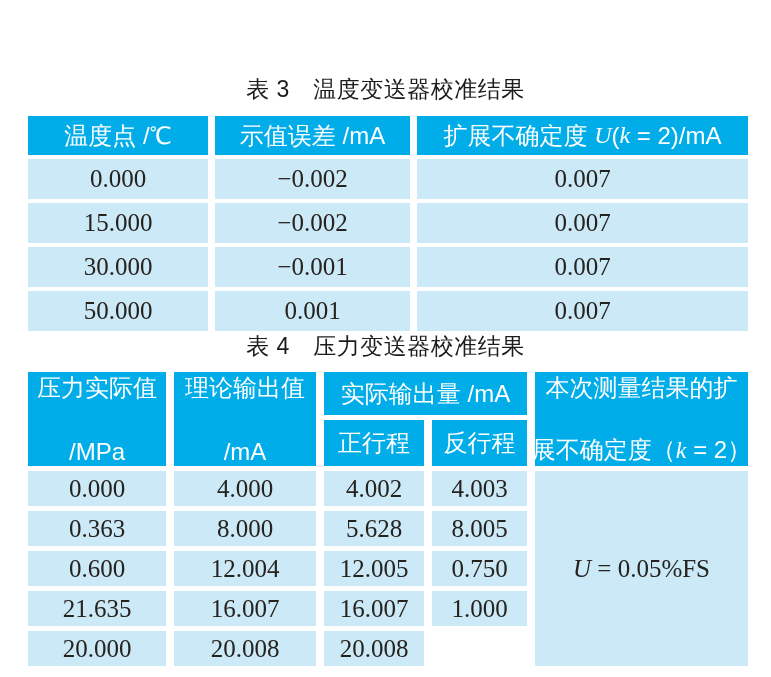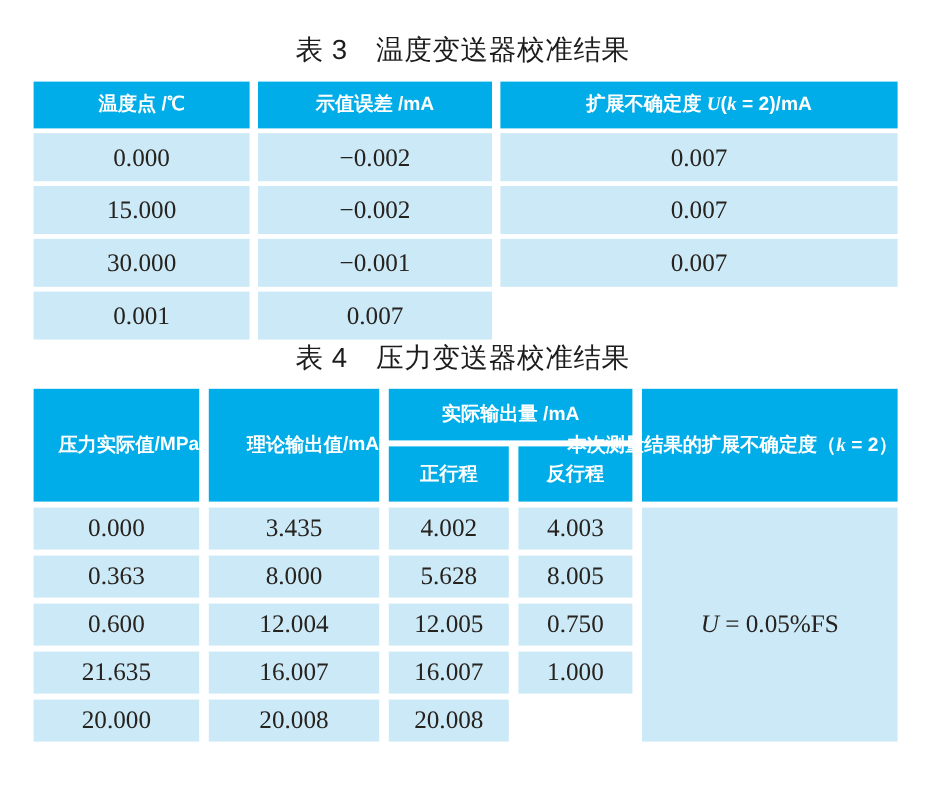--- a/index.html
+++ b/index.html
@@ -19,21 +19,21 @@
     overflow: hidden;
     font-family: "Liberation Sans", sans-serif;
   }
   .caption {
     text-align: center;
     font-size: 23px;
     line-height: 30px;
     color: var(--title_text);
     letter-spacing: 0.5px;
   }
-  .caption-t3 { padding-top: 26px; }
+  .caption-t3 { padding-top: 26px; margin-top: 48px; }
   .caption-t4 { }
 
   .grid { display: grid; margin-left: 28px; }
   .t3 {
     margin-top: 12px;
     grid-template-columns: 180px 195px 331px;
     grid-template-rows: 39px repeat(4, 40px);
     column-gap: 7px;
     row-gap: 4px;
   }
@@ -43,36 +43,35 @@
     grid-template-rows: 43px 46px repeat(5, 35px);
     column-gap: 8px;
     row-gap: 5px;
   }
   .th {
     background: var(--header_bg);
     color: var(--header_text);
     display: flex;
     align-items: center;
     justify-content: center;
-    font-size: 16px;
+    font-size: 24px;
     white-space: pre;
-    font-weight: bold;
   }
   .th-stack {
-    justify-content: flex-end;
-    padding-left: 24px;
+    flex-direction: column;
+    justify-content: space-between;
   }
   .td {
     background: var(--cell_bg);
     color: var(--body_text);
     display: flex;
     align-items: center;
     justify-content: center;
     font-family: "Liberation Serif", serif;
-    font-size: 21px;
+    font-size: 25px;
     white-space: pre;
   }
   .it {
     font-family: "Liberation Serif", serif;
     font-style: italic;
   }
   
   .c1 { grid-column: 1; grid-row: 1 / 3; }
   .c2 { grid-column: 2; grid-row: 1 / 3; }
   .cg { grid-column: 3 / 5; grid-row: 1; }
@@ -98,20 +97,21 @@
     <div class="td">0.007</div>
 
     <div class="td">15.000</div>
     <div class="td">−0.002</div>
     <div class="td">0.007</div>
 
     <div class="td">30.000</div>
     <div class="td">−0.001</div>
     <div class="td">0.007</div>
 
+    <div class="td">50.000</div>
     <div class="td">0.001</div>
     <div class="td">0.007</div>
   </div>
 
   <div class="caption caption-t4">表 4　压力变送器校准结果</div>
 
   <div class="grid t4">
     <div class="th th-stack c1">
       <span>压力实际值</span>
       <span>/MPa</span>
@@ -122,21 +122,21 @@
     </div>
     <div class="th cg">实际输出量 /mA</div>
     <div class="th s1">正行程</div>
     <div class="th s2">反行程</div>
     <div class="th th-stack c5">
       <span>本次测量结果的扩</span>
       <span><span>展不确定度（</span><span class="it">k</span><span> = 2）</span></span>
     </div>
 
     <div class="td">0.000</div>
-    <div class="td">3.435</div>
+    <div class="td">4.000</div>
     <div class="td">4.002</div>
     <div class="td">4.003</div>
 
     <div class="td um"><span class="it">U</span><span> = 0.05%FS</span></div>
 
     <div class="td">0.363</div>
     <div class="td">8.000</div>
     <div class="td">5.628</div>
     <div class="td">8.005</div>
 

